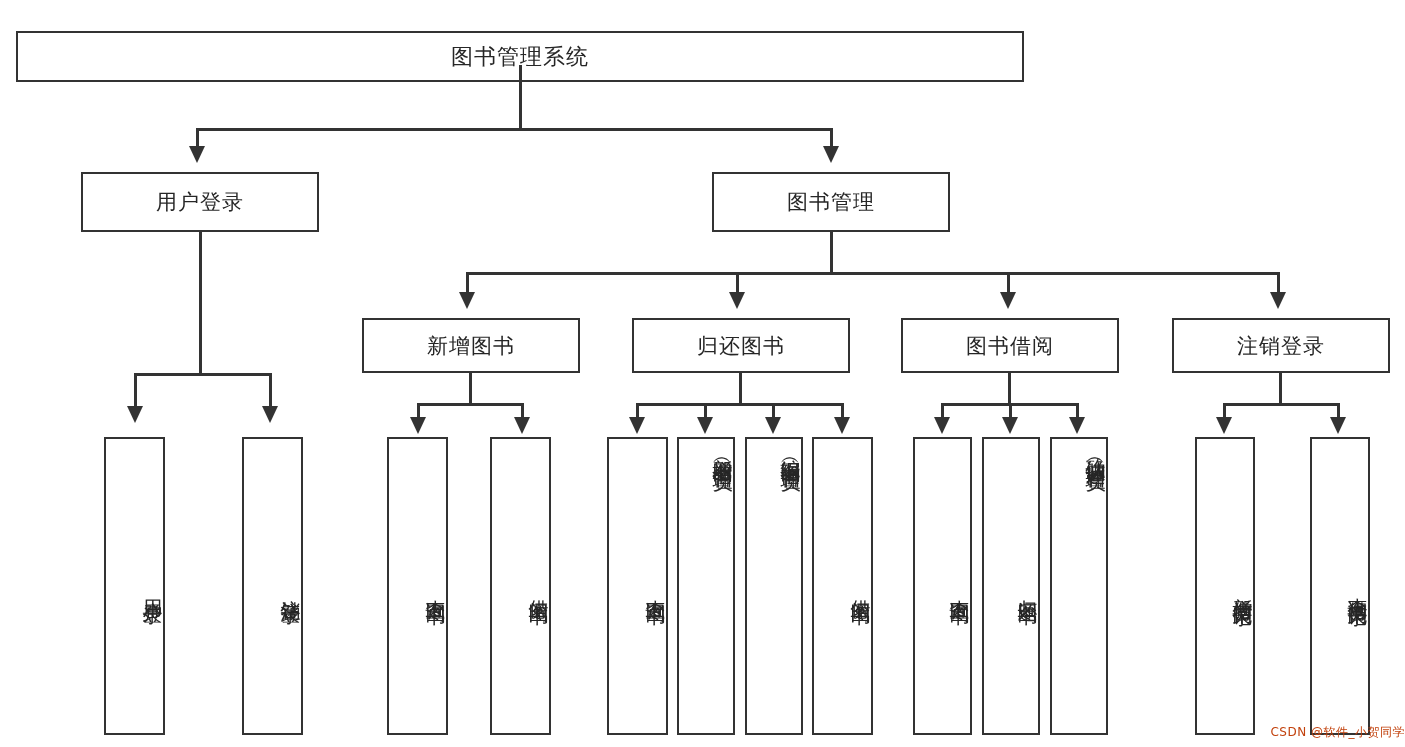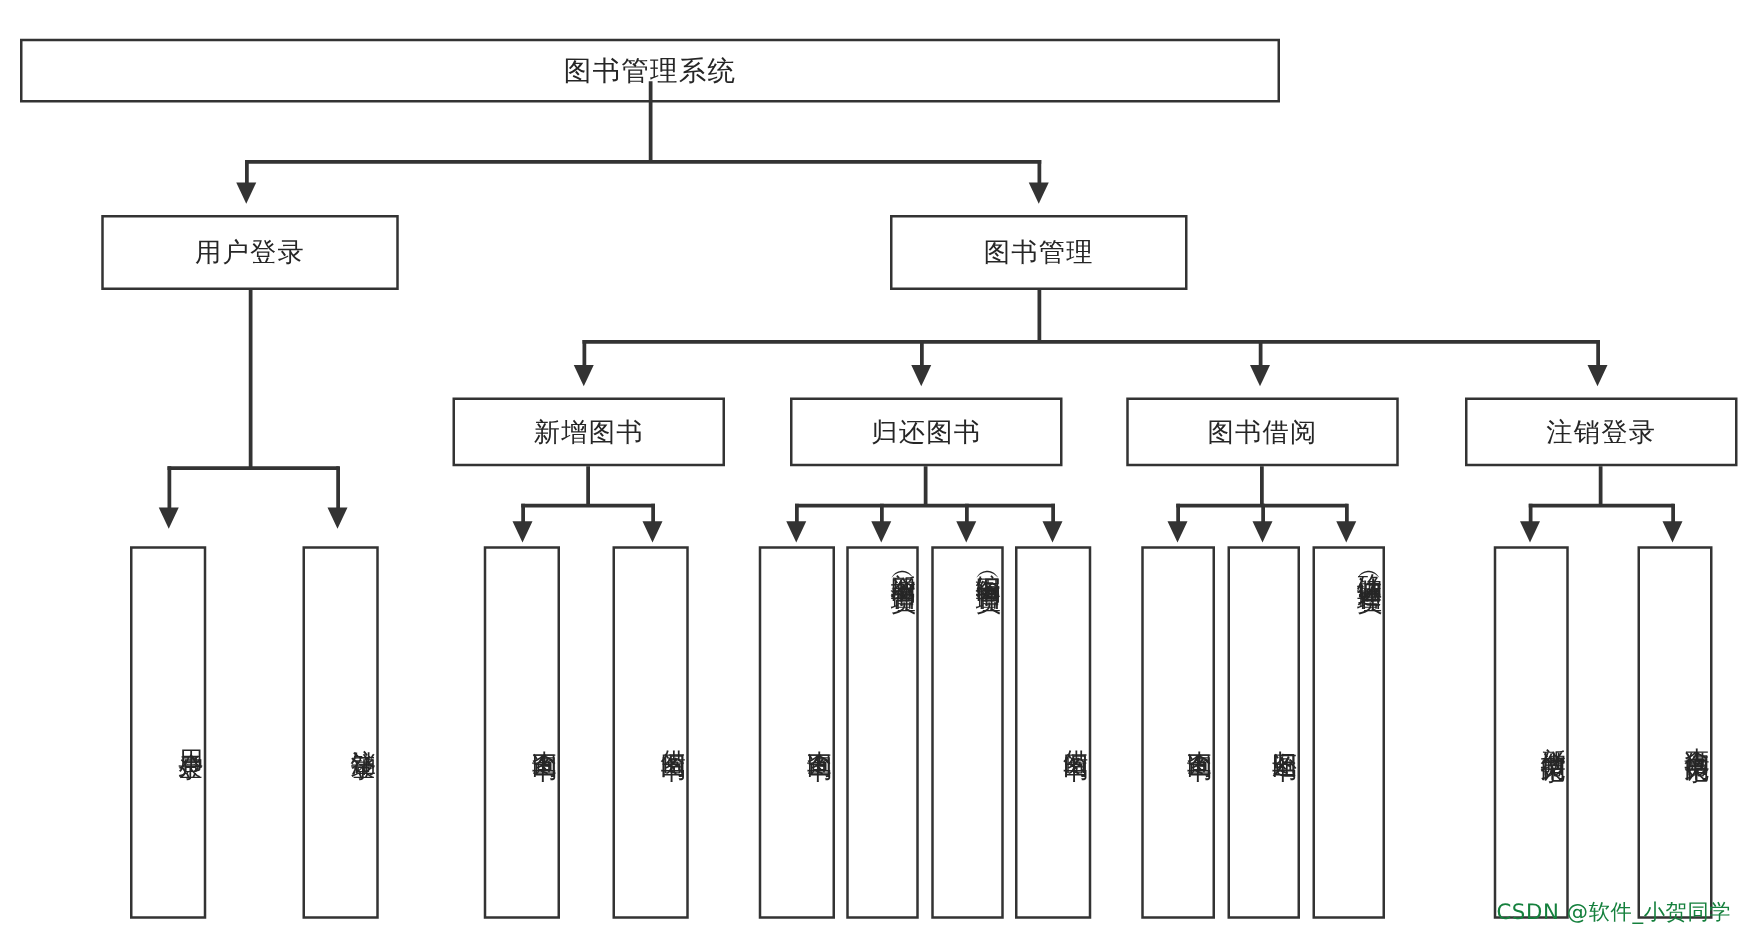--- a/index.html
+++ b/index.html
@@ -54,24 +54,24 @@
   .arrow {
     position: absolute;
     width: 0;
     height: 0;
     border-left: 8px solid transparent;
     border-right: 8px solid transparent;
     border-top: 17px solid #333333;
   }
   .watermark {
     position: absolute;
-    right: 20px;
+    right: 0;
     bottom: 6px;
-    font-size: 17px;
-    color: #15803d;
+    font-size: 12px;
+    color: #c2410c;
     letter-spacing: 0.5px;
     white-space: nowrap;
   }
 </style>
 </head>
 <body>
 
 <div id="canvas">
 
   <div class="node horiz title" style="left:16px; top:31px; width:1008px; height:51px;">

